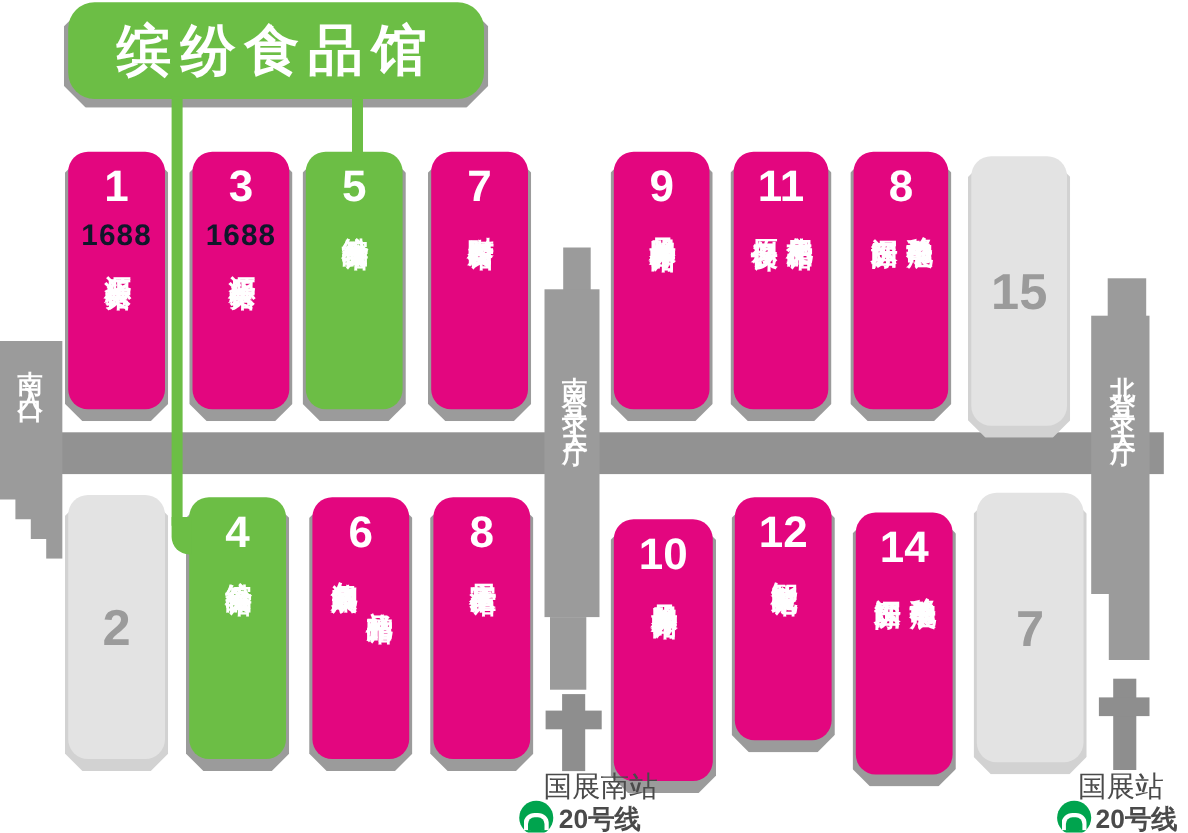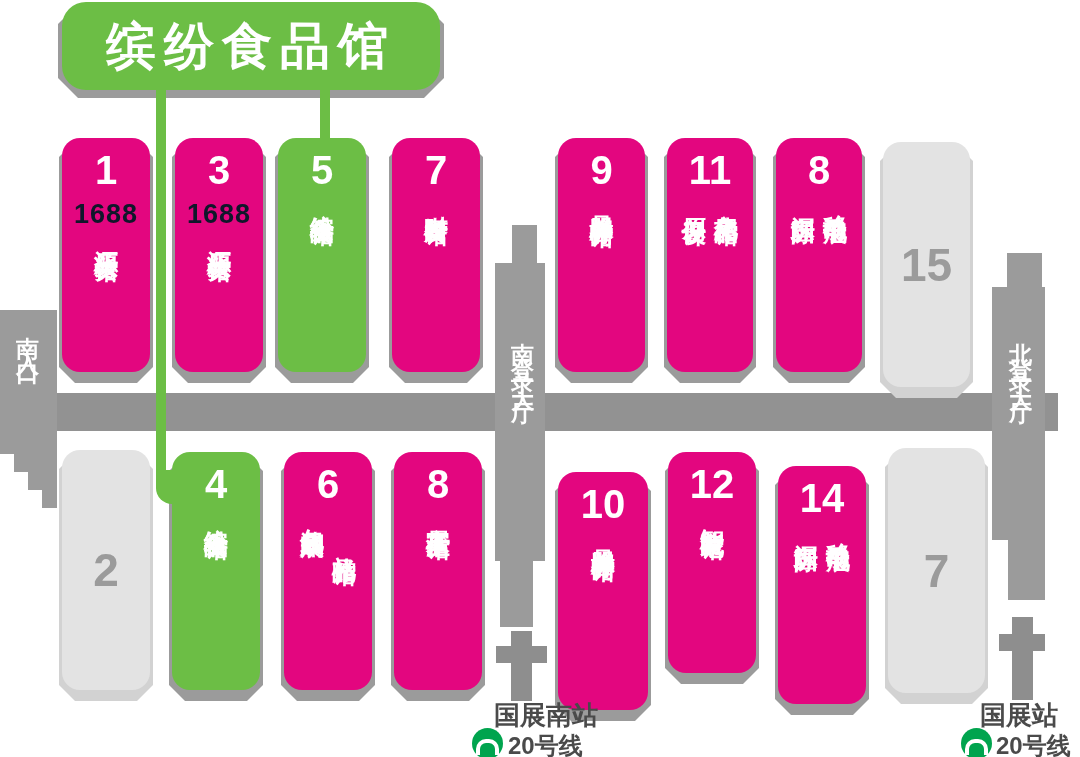--- a/index.html
+++ b/index.html
@@ -73,21 +73,21 @@
   .h15{left:883px;top:142px;width:87px;height:245px;}
   .h2{left:62px;top:450px;width:88px;height:240px;}
   .h4{left:172px;top:452px;width:88px;height:238px;}
   .h6{left:284px;top:452px;width:88px;height:238px;}
   .h8{left:394px;top:452px;width:88px;height:238px;}
   .h10{left:558px;top:472px;width:90px;height:238px;}
   .h12{left:668px;top:452px;width:88px;height:221px;}
   .h14{left:778px;top:452px;width:88px;height:238px;margin-top:14px;}
   .h16{left:888px;top:448px;width:97px;height:245px;}
   
-  .metro-station{position:absolute;z-index:4;color:var(--darktext,#4a4a4a);font-weight:bold;font-size:26px;line-height:30px;}
+  .metro-station{position:absolute;z-index:4;color:var(--darktext,#4a4a4a);font-weight:normal;font-size:26px;line-height:30px;}
   .metro-line{position:absolute;z-index:4;color:var(--darktext,#4a4a4a);font-weight:bold;font-size:24px;line-height:28px;}
   .metro-logo{position:absolute;z-index:4;width:31px;height:31px;border-radius:50%;
     background:var(--metrogreen,#00a44e);display:flex;align-items:flex-end;justify-content:center;}
   .metro-logo .arch{width:15px;height:12px;border:4px solid #fff;border-bottom:none;border-radius:10px 10px 0 0;margin-bottom:4px;}
   .ms-station{left:494px;top:700px;}
   .ms-logo{left:472px;top:728px;}
   .ms-line{left:508px;top:732px;}
   .mn-station{left:980px;top:700px;}
   .mn-logo{left:961px;top:728px;}
   .mn-line{left:996px;top:732px;}

